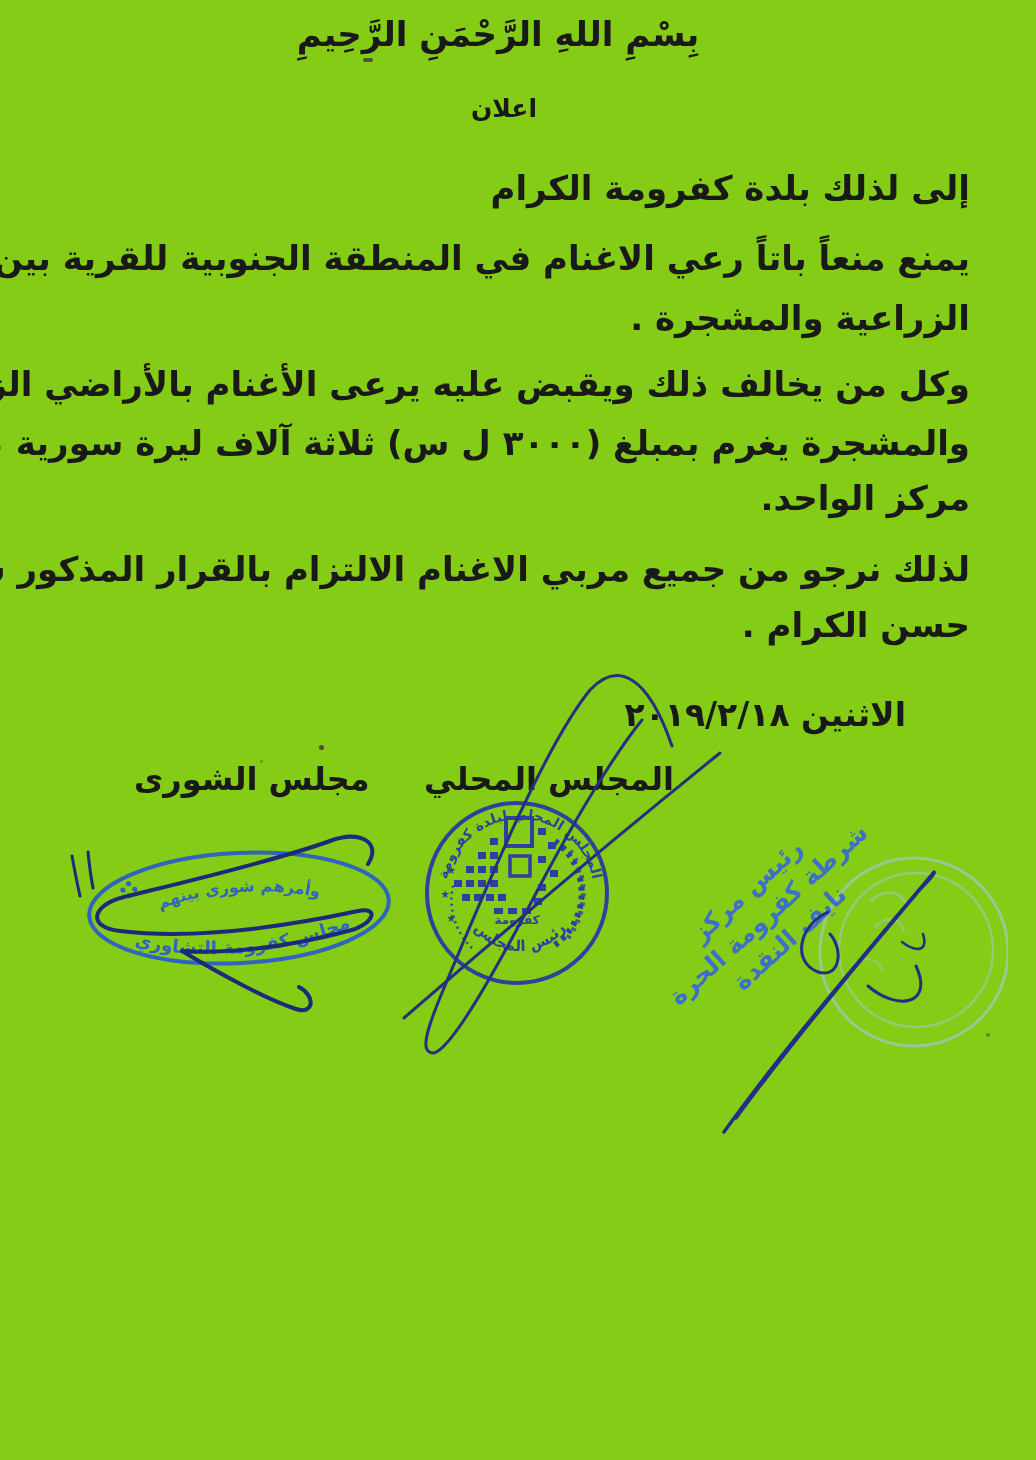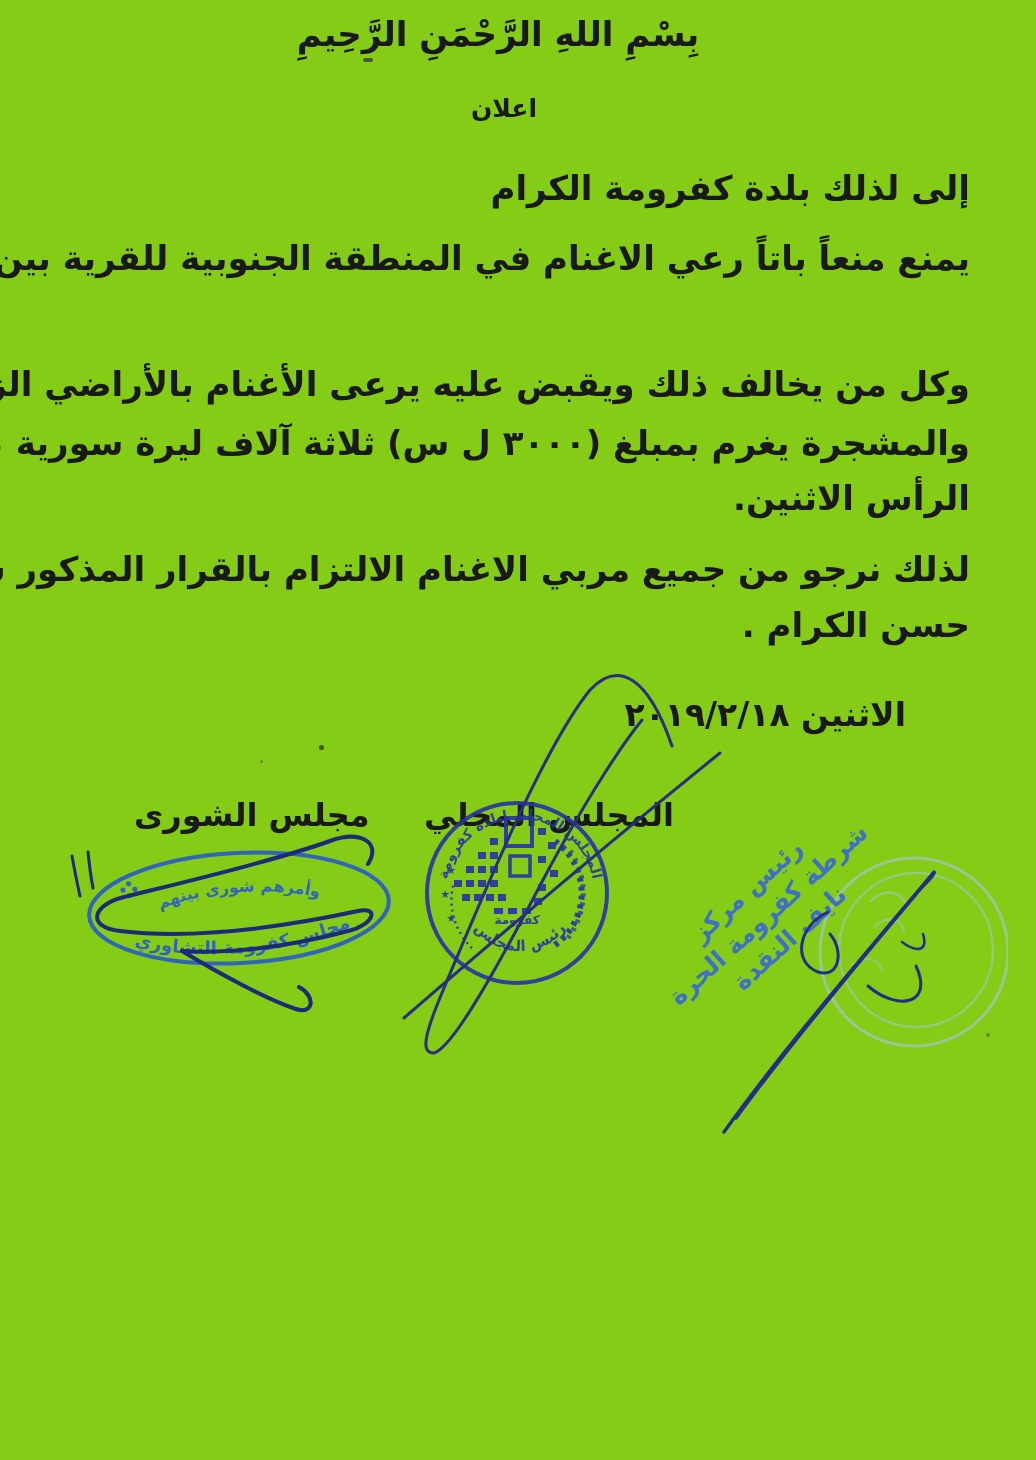--- a/index.html
+++ b/index.html
@@ -33,21 +33,21 @@
   .bodyline{
     position:absolute;right:66px;
     font-size:34px;font-weight:700;white-space:nowrap;
   }
   .dateline{
     position:absolute;top:686px;right:130px;
     font-size:33px;font-weight:700;white-space:nowrap;margin-top:9px;
   }
   .siglabel{
     position:absolute;top:760px;
-    font-size:32px;font-weight:700;white-space:nowrap;margin-top:36px;
+    font-size:32px;font-weight:700;white-space:nowrap;
   }
   .sig-police{right:66px;}
   .sig-council{left:452px;}
   .sig-shura{left:162px;}
   .ink-layer{
     position:absolute;top:0;left:0;width:1036px;height:1460px;
     pointer-events:none;
   }
   .ink-layer text{font-family:"DejaVu Sans",sans-serif;}
   .speck{position:absolute;background:#3a3a3a;border-radius:50%;}
@@ -59,24 +59,25 @@
 </head>
 <body>
 
 <div class="page">
 
   <div class="basmala">بِسْمِ اللهِ الرَّحْمَنِ الرَّحِيمِ</div>
   <div class="doc-title">اعلان</div>
   <div class="salutation">إلى لذلك بلدة كفرومة الكرام</div>
 
   <div class="bodyline" style="top:238px">يمنع منعاً باتاً رعي الاغنام في المنطقة الجنوبية للقرية بين الأراضي</div>
+  <div class="bodyline" style="top:298px">الزراعية والمشجرة .</div>
 
   <div class="bodyline" style="top:364px">وكل من يخالف ذلك ويقبض عليه يرعى الأغنام بالأراضي الزراعية</div>
   <div class="bodyline" style="top:423px">والمشجرة يغرم بمبلغ (٣٠٠٠ ل س) ثلاثة آلاف ليرة سورية على</div>
-  <div class="bodyline" style="top:478px">الرأس الاثنين.</div>
+  <div class="bodyline" style="top:478px">مركز الواحد.</div>
 
   <div class="bodyline" style="top:549px">لذلك نرجو من جميع مربي الاغنام الالتزام بالقرار المذكور شاكرين</div>
   <div class="bodyline" style="top:605px">حسن الكرام .</div>
 
   <div class="dateline">الاثنين ٢٠١٩/٢/١٨</div>
 
   <div class="siglabel sig-council">المجلس المحلي</div>
   <div class="siglabel sig-shura">مجلس الشورى</div>
 
   <svg class="ink-layer" viewBox="0 0 1036 1460">

